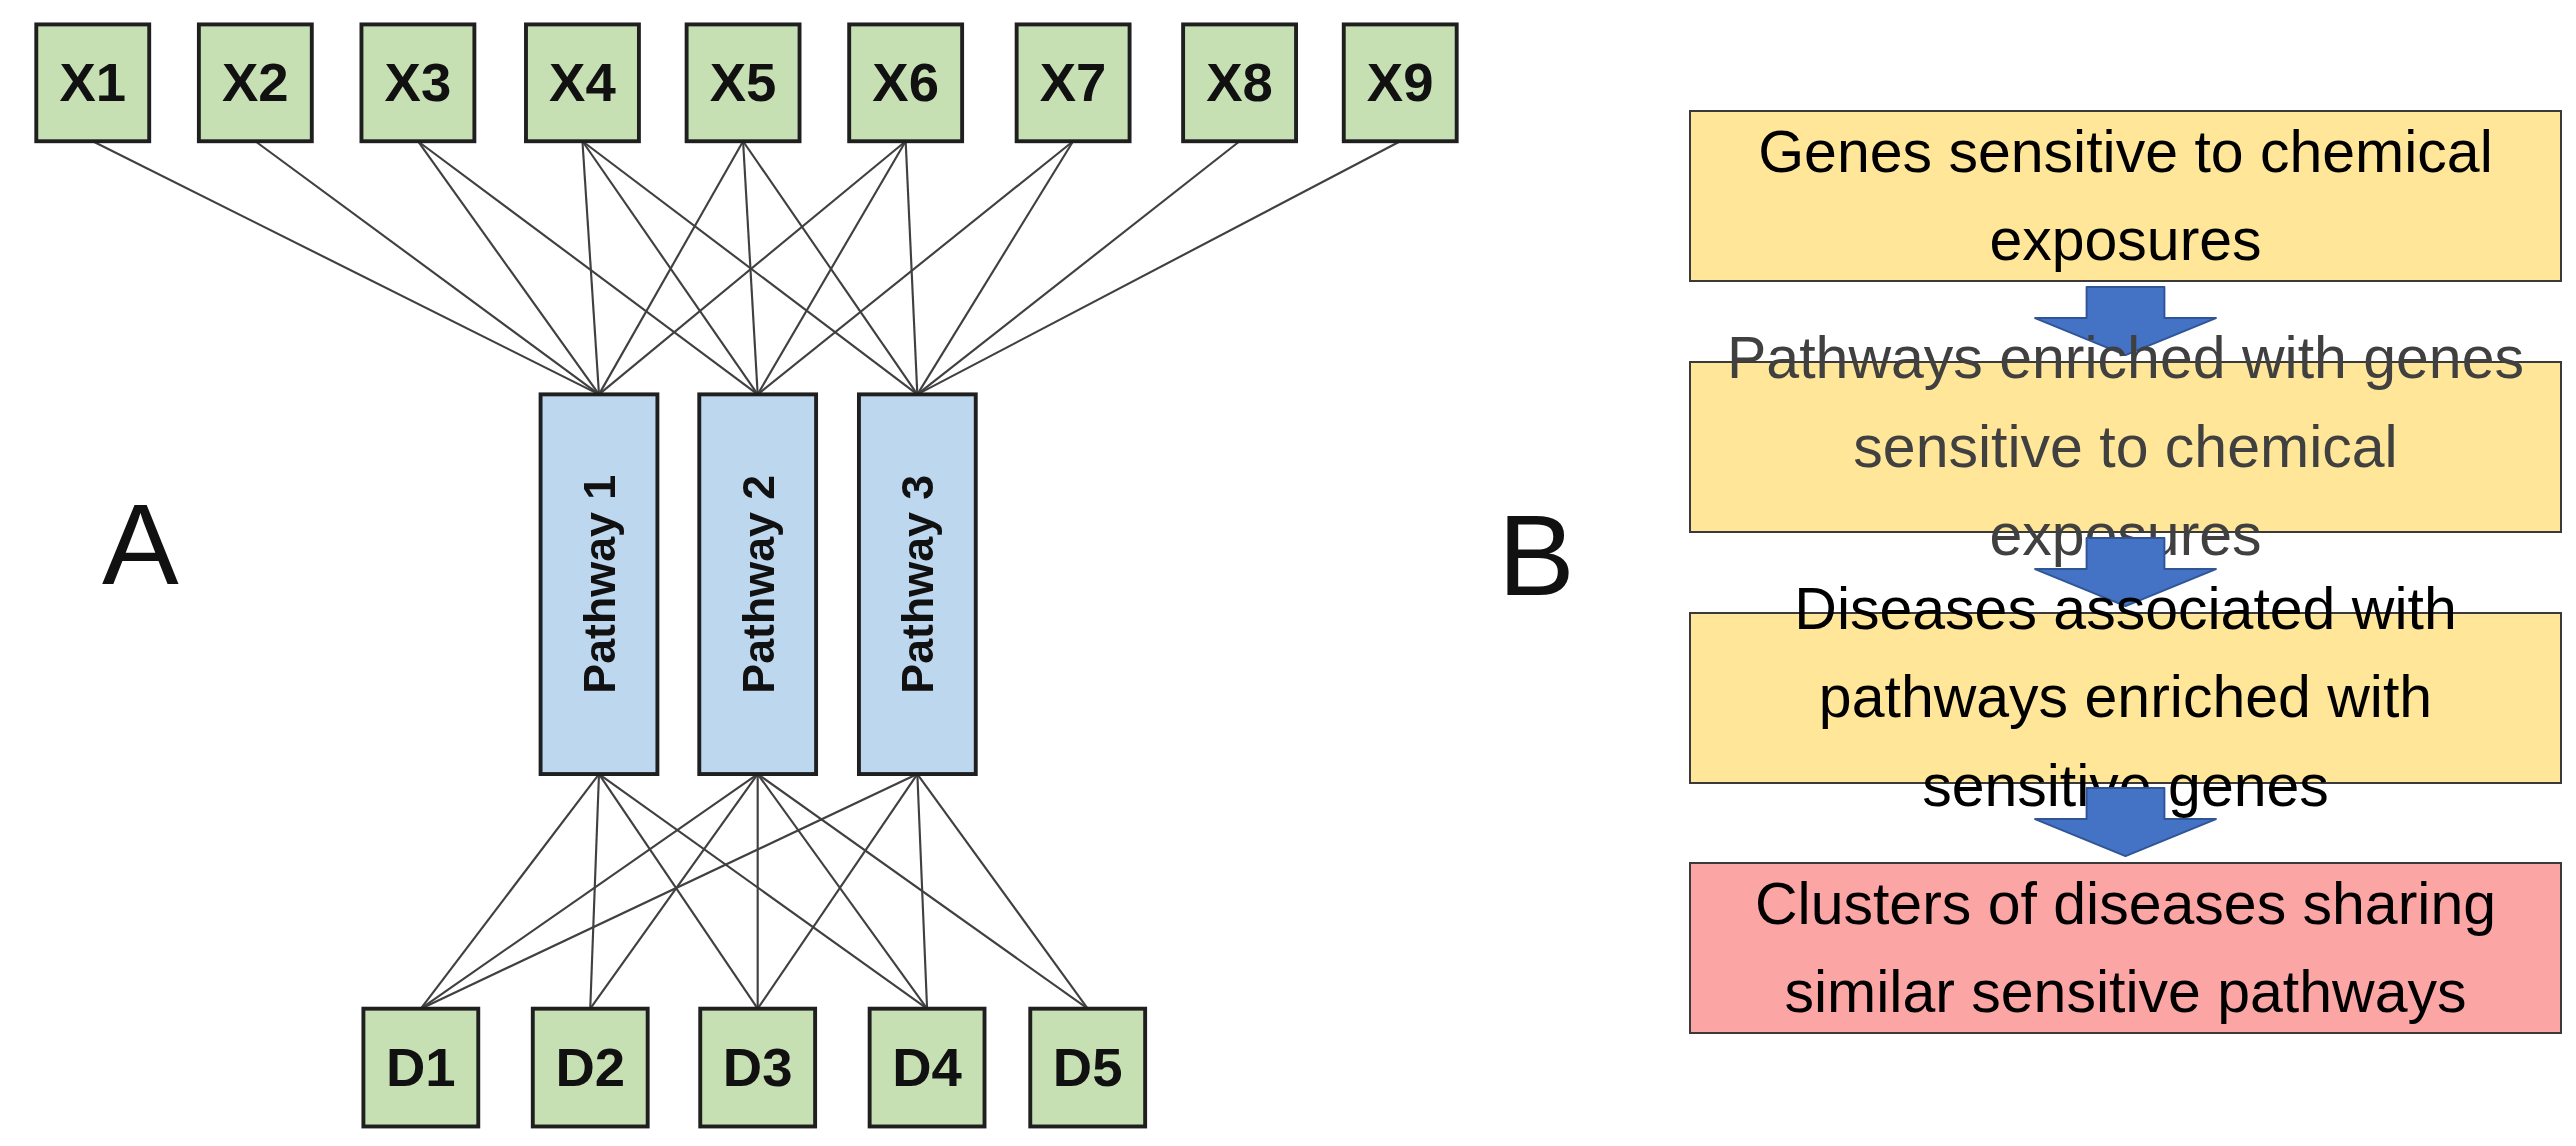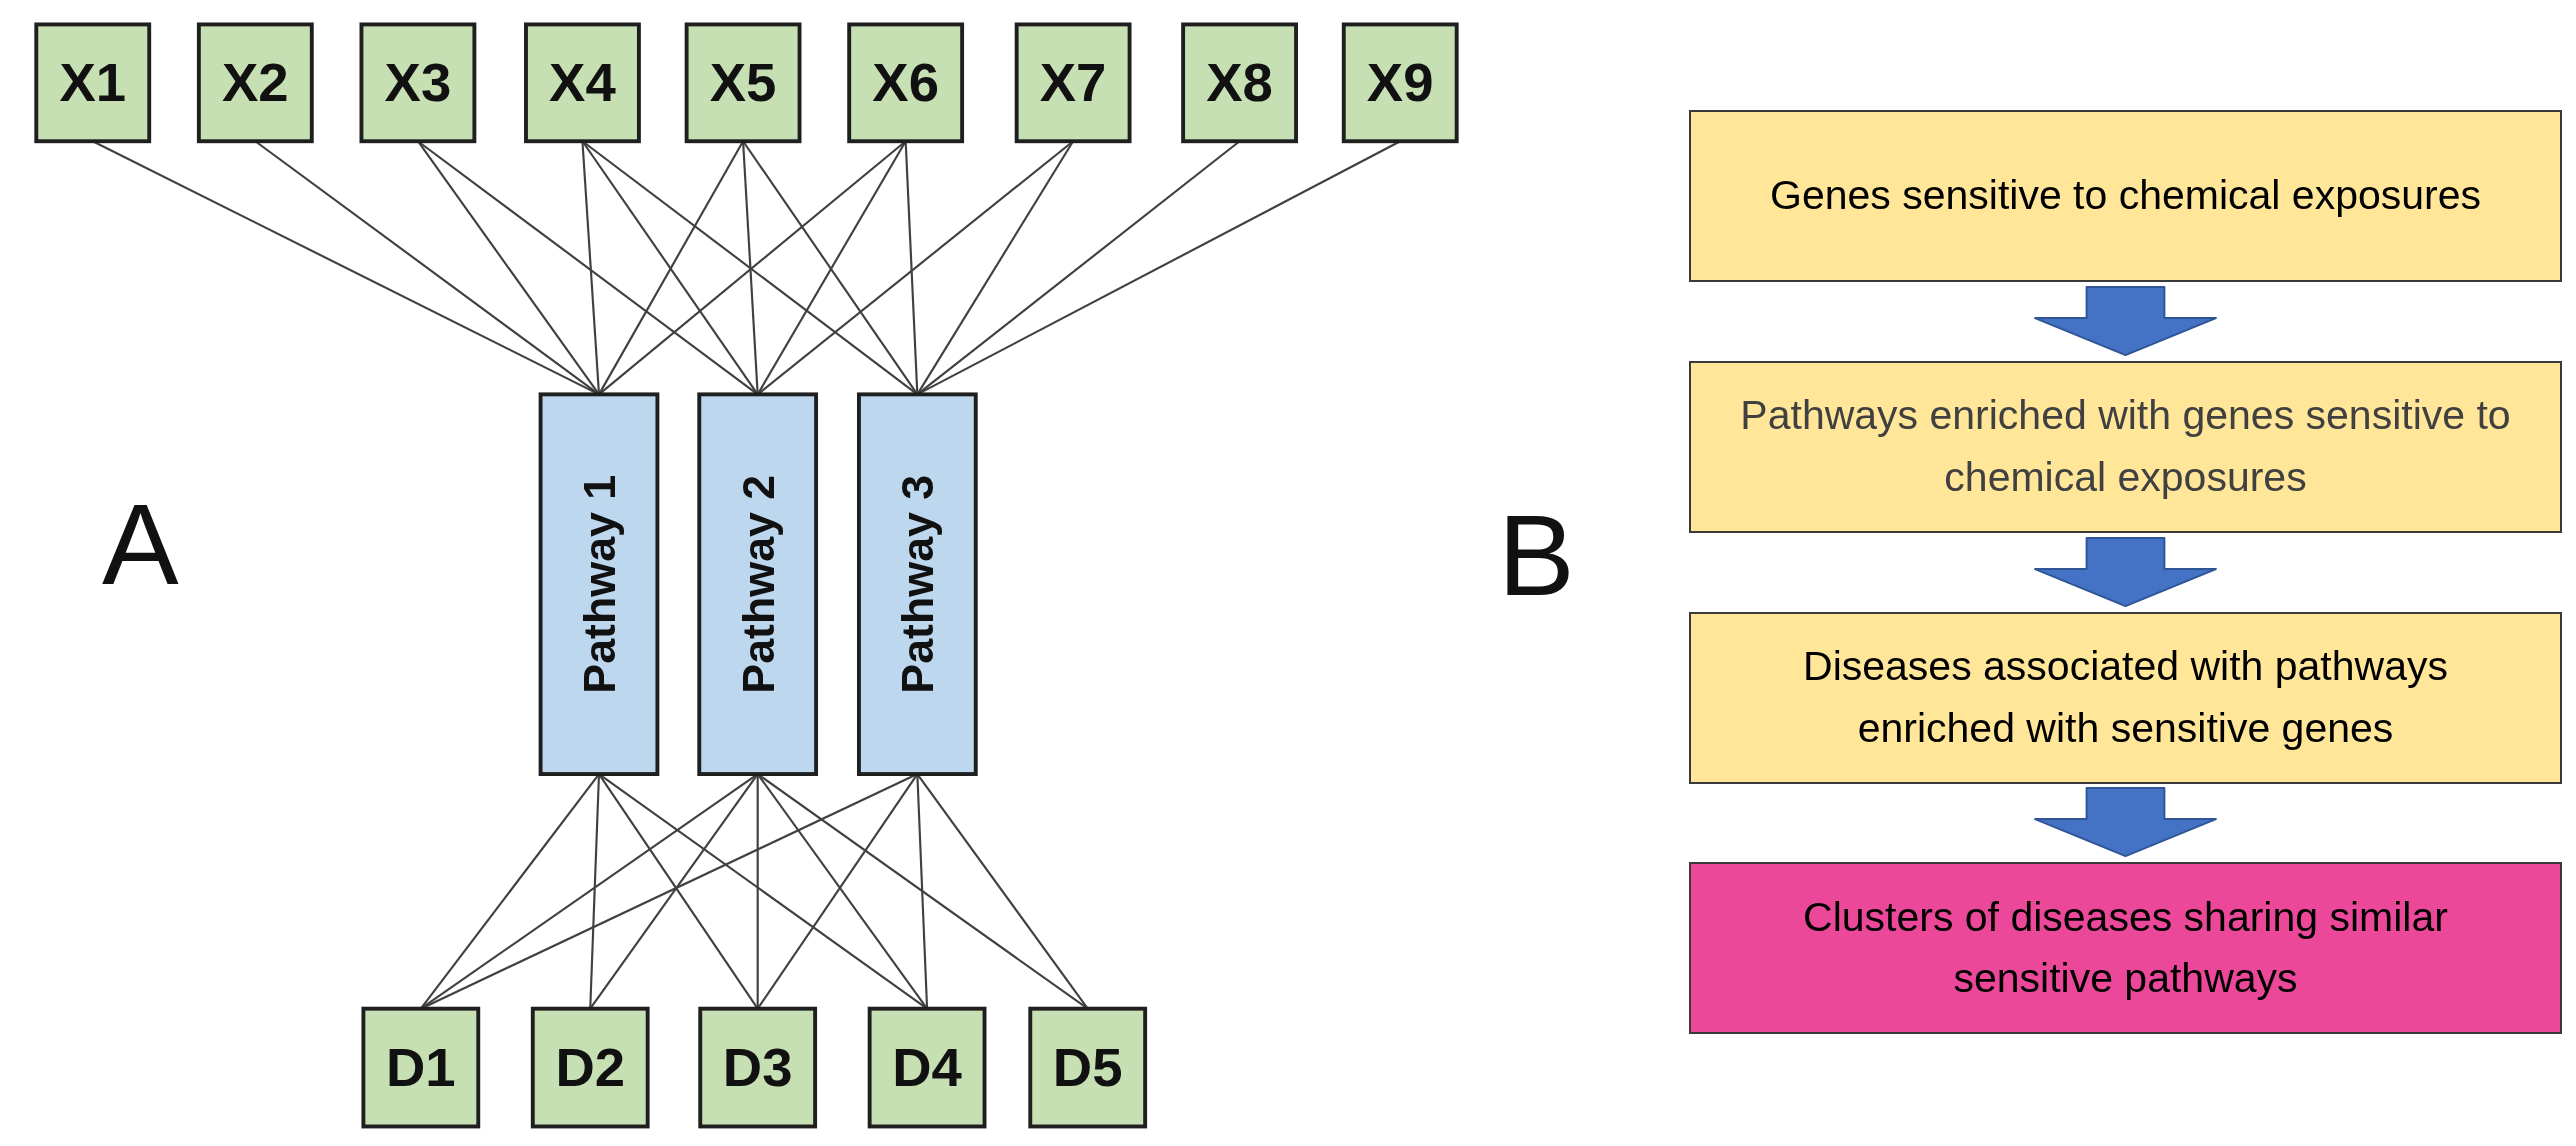--- a/index.html
+++ b/index.html
@@ -32,21 +32,21 @@
   }
   .flow-box {
     box-sizing:border-box;
     width:100%;
     height:172px;
     border:2.9px solid #3a3a3a;
     display:flex;
     align-items:center;
     justify-content:center;
     text-align:center;
-    font-size:41px;
+    font-size:59px;
     line-height:1.5;
     color:#000000;
     padding:0 33px;
   }
   .flow-arrow { align-self:center; margin:3.9px 0; display:block; }
 
   .node-label {
     font-family:"Liberation Sans", sans-serif;
     font-weight:600;
     fill:#111111;
@@ -130,16 +130,16 @@
         <path d="M55,1 L135,1 L135,33 L188,33 L95,71 L2,33 L55,33 Z" fill="#4472c4" stroke="#2f5597" stroke-width="2" stroke-linejoin="round"></path>
       </svg>
       <div class="flow-box" style="background: rgb(255, 230, 153); border-color: rgb(58, 58, 58); color: #404040;">Pathways enriched with genes sensitive to chemical exposures</div>
       <svg width="185" height="71" viewBox="0 0 190 73" class="flow-arrow">
         <path d="M55,1 L135,1 L135,33 L188,33 L95,71 L2,33 L55,33 Z" fill="#4472c4" stroke="#2f5597" stroke-width="2" stroke-linejoin="round"></path>
       </svg>
       <div class="flow-box" style="background: rgb(255, 230, 153); border-color: rgb(58, 58, 58); color: rgb(0, 0, 0);">Diseases associated with pathways enriched with sensitive genes</div>
       <svg width="185" height="71" viewBox="0 0 190 73" class="flow-arrow">
         <path d="M55,1 L135,1 L135,33 L188,33 L95,71 L2,33 L55,33 Z" fill="#4472c4" stroke="#2f5597" stroke-width="2" stroke-linejoin="round"></path>
       </svg>
-      <div class="flow-box" style="background: #ec4899; border-color: rgb(58, 58, 58); color: rgb(0, 0, 0);">Clusters of diseases sharing similar sensitive pathways</div>
+      <div class="flow-box" style="background: #fca5a5; border-color: rgb(58, 58, 58); color: rgb(0, 0, 0);">Clusters of diseases sharing similar sensitive pathways</div>
     </div>
 </div>
 
 
 </body></html>

